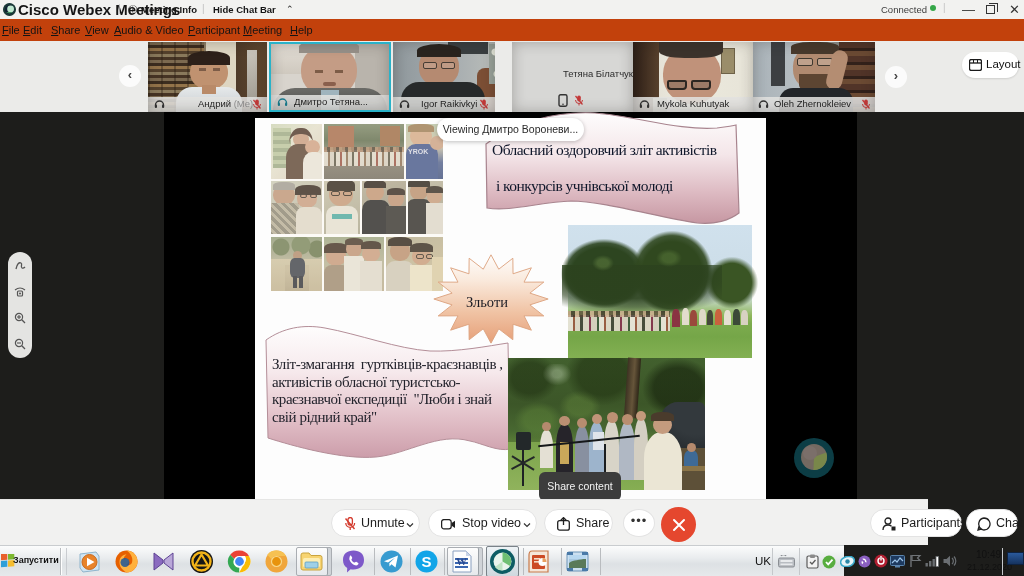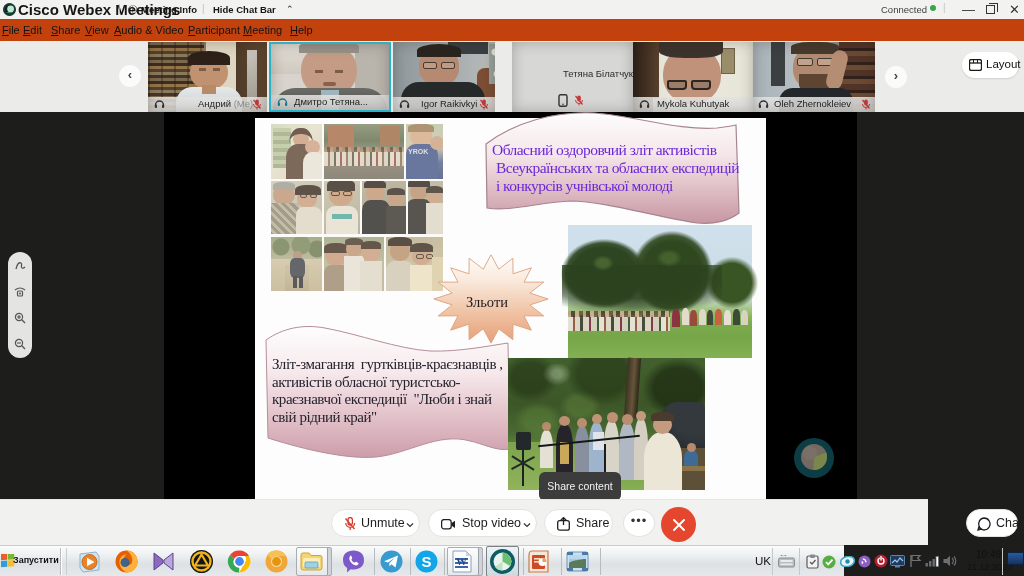--- a/index.html
+++ b/index.html
@@ -346,23 +346,23 @@
       <defs>
         <linearGradient id="pinkgrad" x1="0" y1="0" x2="0" y2="1">
           <stop offset="0" stop-color="#fefdfd"></stop>
           <stop offset="0.38" stop-color="#f4e6e9"></stop>
           <stop offset="0.72" stop-color="#ddbac2"></stop>
           <stop offset="1" stop-color="#c697a2"></stop>
         </linearGradient>
       </defs>
       <path d="M1 32 C 30 10, 70 -1, 110 1 C 150 4, 195 19, 232 16 C 240 15, 248 14, 251 13 L 254 101 C 245 108, 230 113, 212 111 C 176 106, 118 89, 86 89 C 55 90, 25 100, 2 96 Z" fill="url(#pinkgrad)" stroke="#a8848e" stroke-width="1.2"></path>
     </svg>
-    <div class="abs serif" style="left:237px;top:23px;width:260px;font-size:15.5px;letter-spacing:-0.55px;line-height:17.8px;color:#6d28d9;white-space:nowrap;">
+    <div class="abs serif" style="left:237px;top:23px;width:260px;font-size:15.5px;letter-spacing:-0.55px;line-height:17.8px;color:#0f172a;white-space:nowrap;">
       Обласний оздоровчий зліт активістів<br>
-      <span style="margin-left:4px;">Всеукраїнських та обласних експедицій</span><br>
+      <br>
       <span style="margin-left:4px;">і конкурсів учнівської молоді</span>
     </div>
 
     <svg class="abs" style="left:177px;top:135px;" width="118" height="92" viewBox="0 0 128 100" preserveAspectRatio="none">
       <defs>
         <linearGradient id="stargrad" x1="0" y1="0" x2="0" y2="1">
           <stop offset="0" stop-color="#fefdfc"></stop>
           <stop offset="0.28" stop-color="#faeadd"></stop>
           <stop offset="0.65" stop-color="#f0c3a4"></stop>
           <stop offset="1" stop-color="#e69f78"></stop>
@@ -460,20 +460,21 @@
       <div class="abs" style="left:136px;top:74px;width:38px;height:58px;background:#ebe6d5;border-radius:45% 45% 0 0;"></div>
       <div class="abs" style="left:145px;top:58px;width:19px;height:18px;border-radius:50%;background:#c49b7e;"></div>
       <div class="abs" style="left:143px;top:54px;width:23px;height:9px;border-radius:45% 45% 0 0;background:#4a3b2c;"></div>
 
       <div class="abs" style="left:30px;top:82px;width:102px;height:2px;background:#15181a;transform:rotate(-6deg);"></div>
       <div class="abs" style="left:96px;top:86px;width:2px;height:42px;background:#1b1e20;"></div>
     </div>
 
   </div>
 
+  <div class="abs tipwhite" style="left:437px;top:6px;width:147px;height:23px;line-height:23px;font-size:10.5px;">Viewing Дмитро Вороневи...</div>
 
   <div class="abs tipdark" style="left:539px;top:360px;width:82px;height:29px;line-height:29px;font-size:10.5px;">Share content</div>
   <div class="abs" id="ltool">
     <svg class="abs" style="left:6px;top:8px" width="12" height="12" viewBox="0 0 12 12">
         <path d="M2 9 C3 4,5 2,7 3 C9 4,6 7,8 8 C9 8.5,10 8,11 7" fill="none" stroke="#555" stroke-width="1.3"></path>
       </svg>
     <svg class="abs" style="left:6px;top:34px" width="12" height="12" viewBox="0 0 12 12">
         <path d="M1 4 Q6 0 11 4" fill="none" stroke="#555" stroke-width="1.2"></path>
         <rect x="3.5" y="5" width="5" height="5" rx="1" fill="none" stroke="#555" stroke-width="1.2"></rect>
         <circle cx="6" cy="7.5" r="1" fill="#555"></circle>
@@ -535,20 +536,28 @@
   <div class="pill" style="left:623px;width:32px;border-radius:50%;">
     <span class="abs" style="left:0;top:3px;width:100%;text-align:center;font-size:13px;letter-spacing:1px;color:#333;">•••</span>
   </div>
 
   <div class="abs" style="left:661px;top:7px;width:35px;height:35px;border-radius:50%;background:#e5472e;">
     <svg class="abs" style="left:11px;top:11px" width="14" height="14" viewBox="0 0 14 14">
         <path d="M2 2 L12 12 M12 2 L2 12" stroke="#fff" stroke-width="2" stroke-linecap="round"></path>
       </svg>
   </div>
 
+  <div class="pill" style="left:870px;width:92px;">
+    <svg class="abs" style="left:11px;top:7px" width="14" height="14" viewBox="0 0 14 14">
+        <circle cx="6" cy="4" r="3" fill="none" stroke="#202020" stroke-width="1.3"></circle>
+        <path d="M1 13 C1 9.5 3.2 8 6 8 C7.4 8 8.6 8.4 9.5 9.2" fill="none" stroke="#202020" stroke-width="1.3"></path>
+        <rect x="9.5" y="9.5" width="4" height="4" fill="#202020"></rect>
+      </svg>
+    <span class="abs lbl" style="left:30px;">Participants</span>
+  </div>
 
   <div class="pill" style="left:966px;width:52px;">
     <svg class="abs" style="left:10px;top:7px" width="14" height="14" viewBox="0 0 14 14">
         <path d="M7 1 a6 6 0 1 1 -5.2 9 L1 13 L4.5 12 A6 6 0 0 1 7 1 Z" fill="none" stroke="#202020" stroke-width="1.3"></path>
       </svg>
     <span class="abs lbl" style="left:29px;">Chat</span>
   </div>
 </div>
 
 <div class="abs" id="taskbar">

